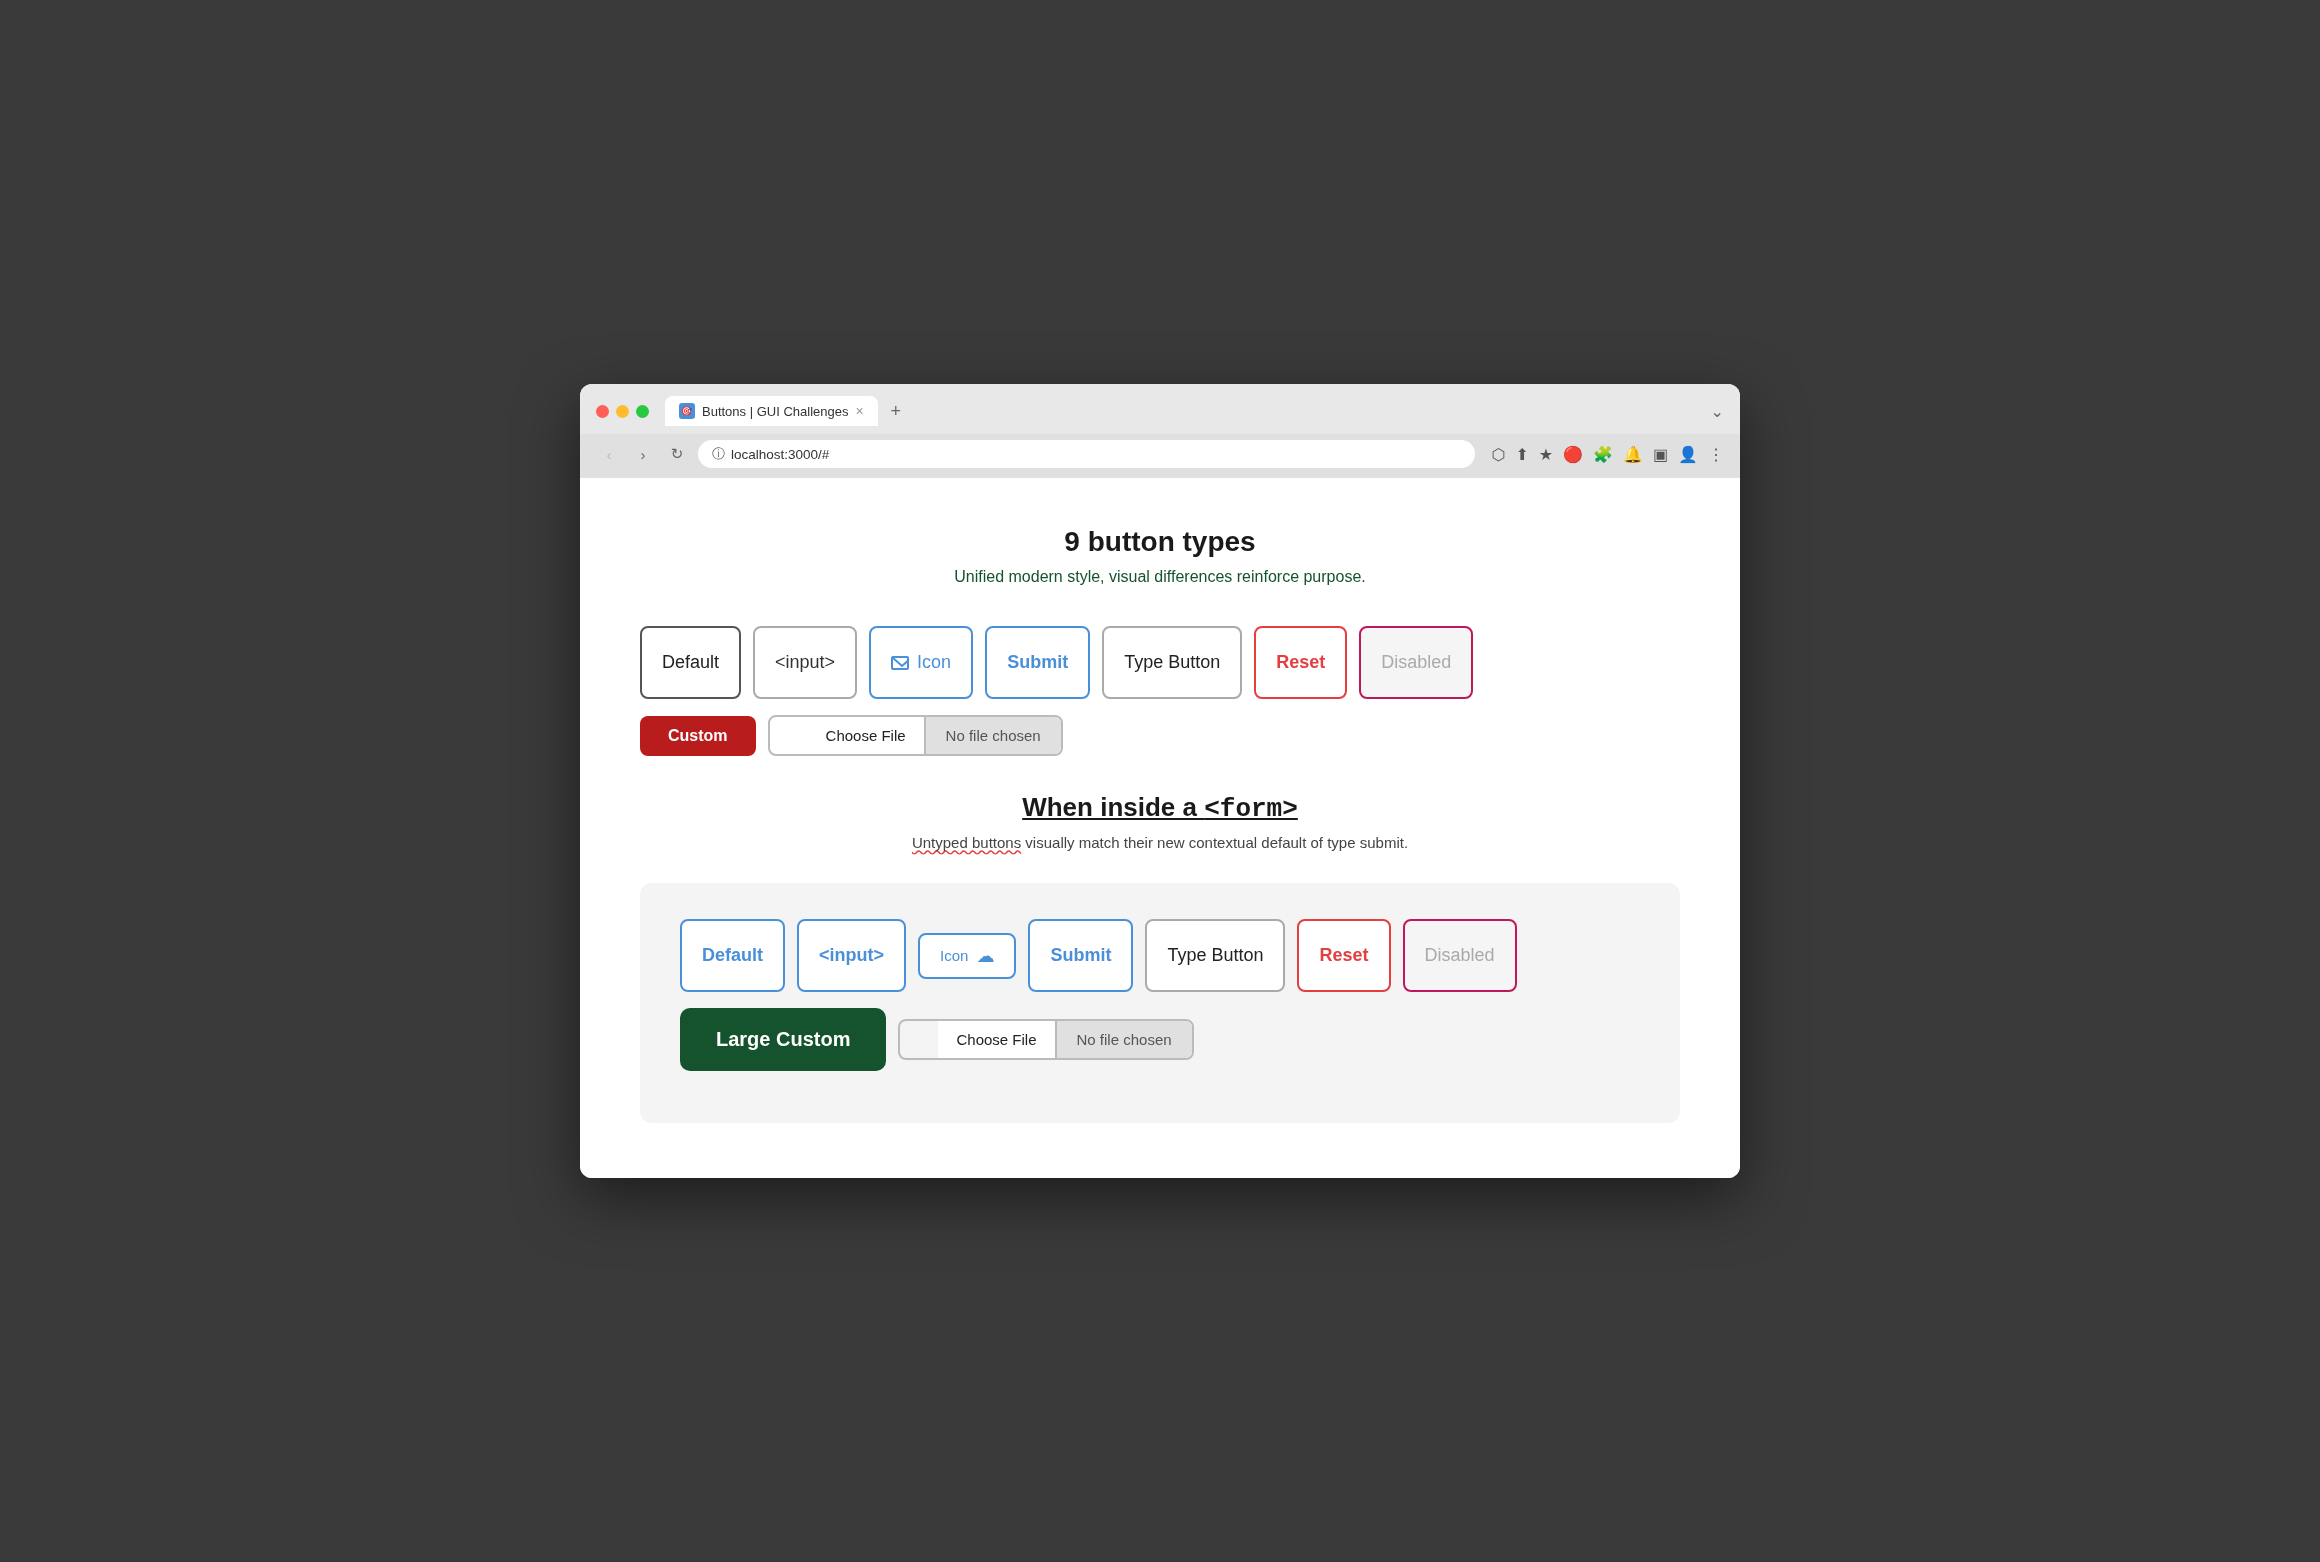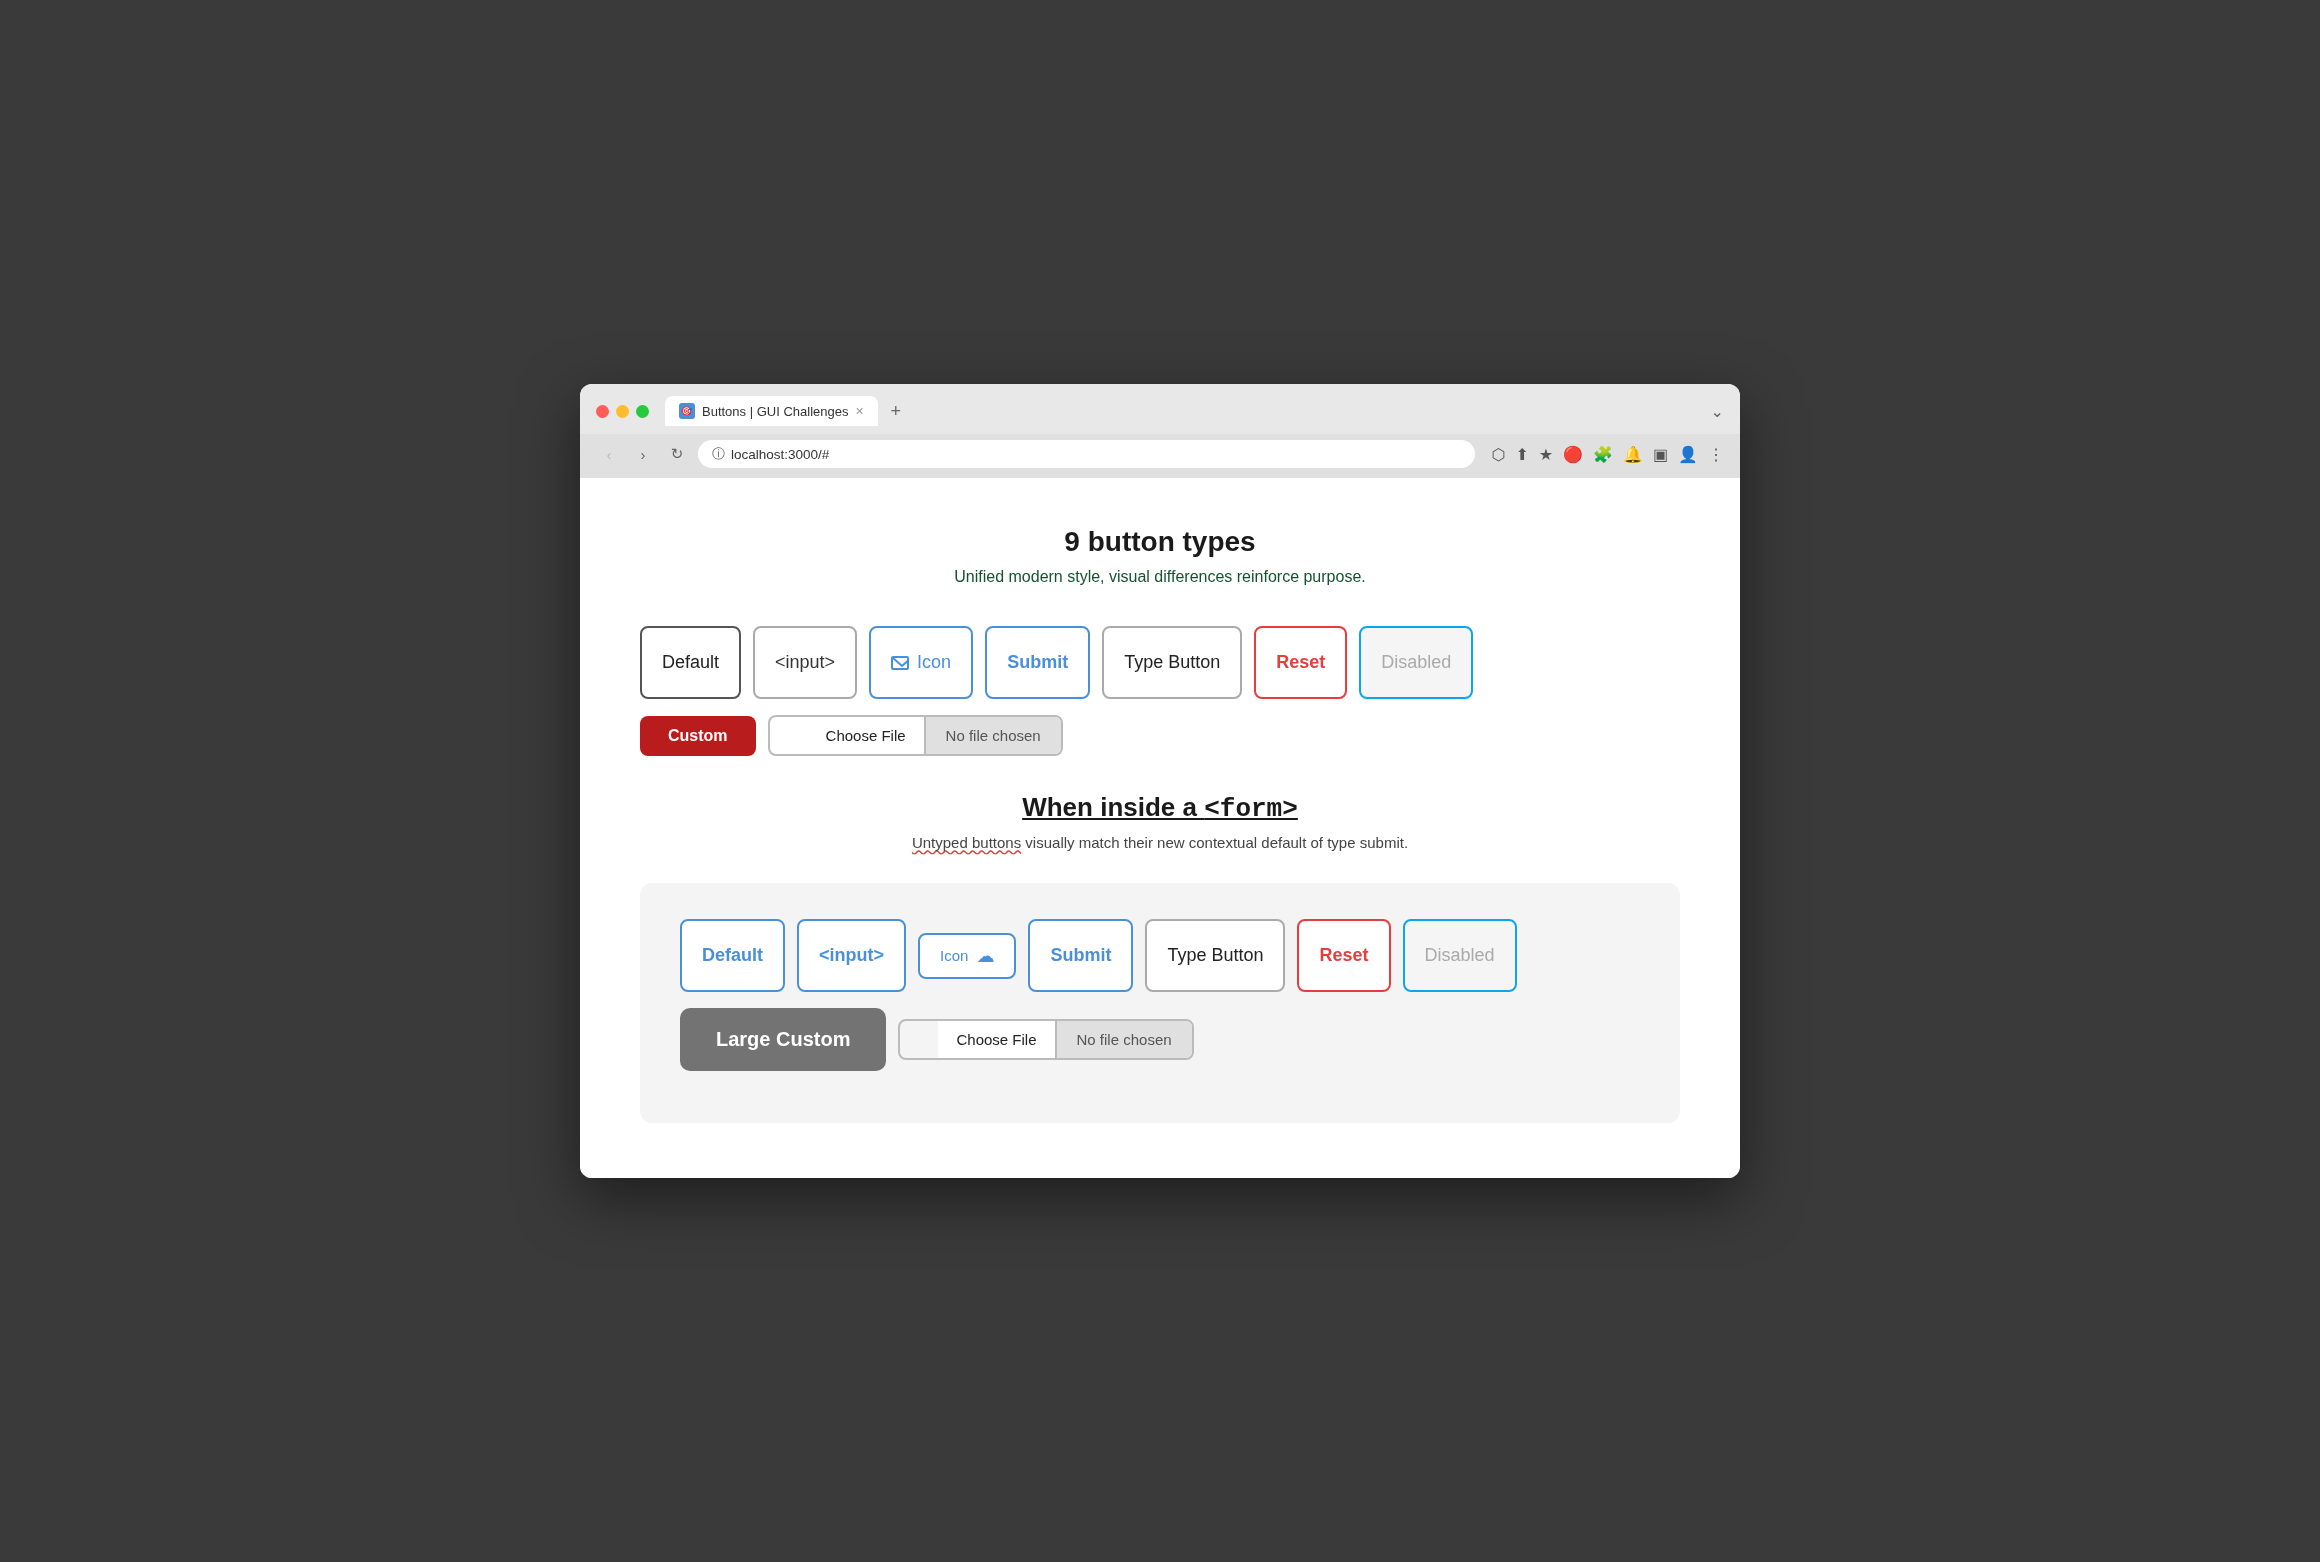--- a/index.html
+++ b/index.html
@@ -243,37 +243,37 @@
     }
 
     .btn-reset {
       border: 2px solid #e53e3e;
       color: #e53e3e;
       font-weight: 700;
       background: white;
     }
 
     .btn-disabled {
-      border: 2px solid #0ea5e9;
+      border: 2px solid #be185d;
       color: #aaa;
       background: #f5f5f5;
       cursor: not-allowed;
     }
 
     .btn-custom {
       background: #b91c1c;
       color: white;
       border: none;
       font-weight: 700;
       padding: 11px 28px;
       font-size: 16px;
     }
 
     .btn-large-custom {
-      background: #737373;
+      background: #14532d;
       color: white;
       border: none;
       font-weight: 700;
       padding: 20px 36px;
       font-size: 20px;
       border-radius: 10px;
     }
 
     
     .file-input-wrap {

